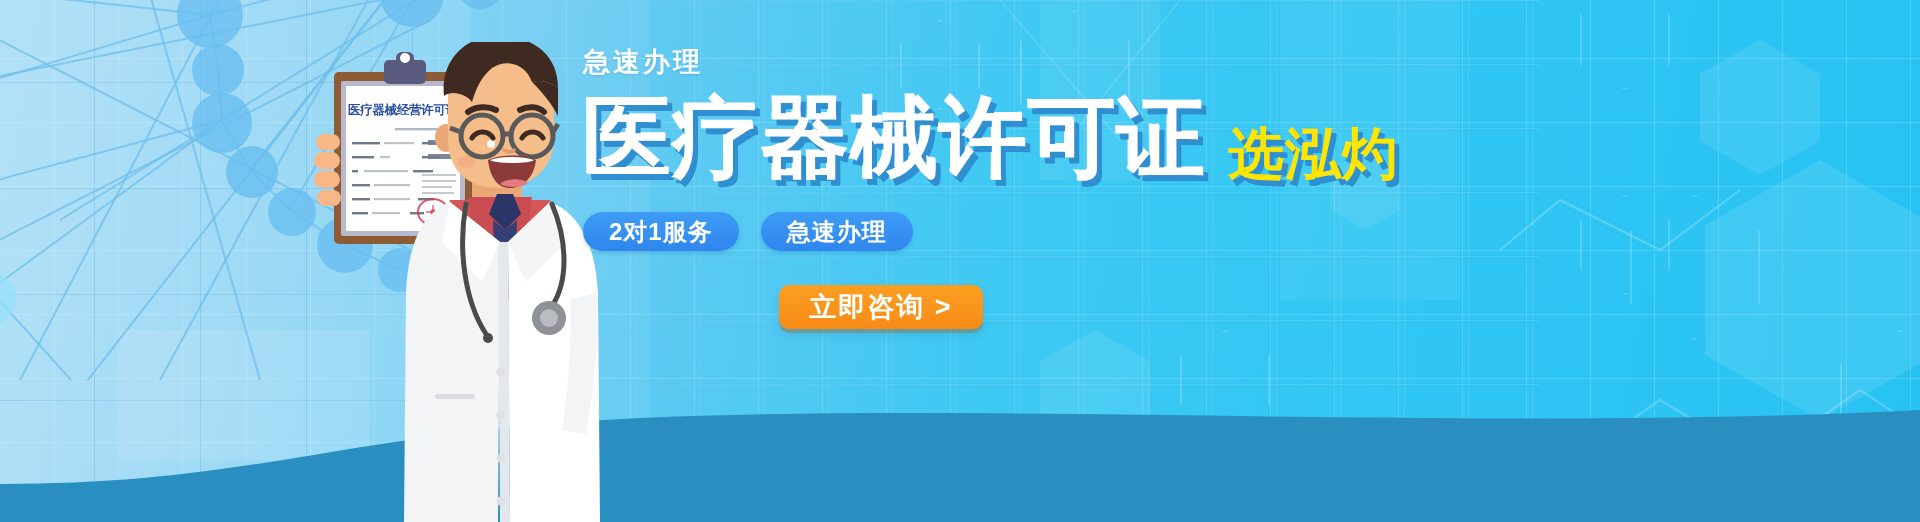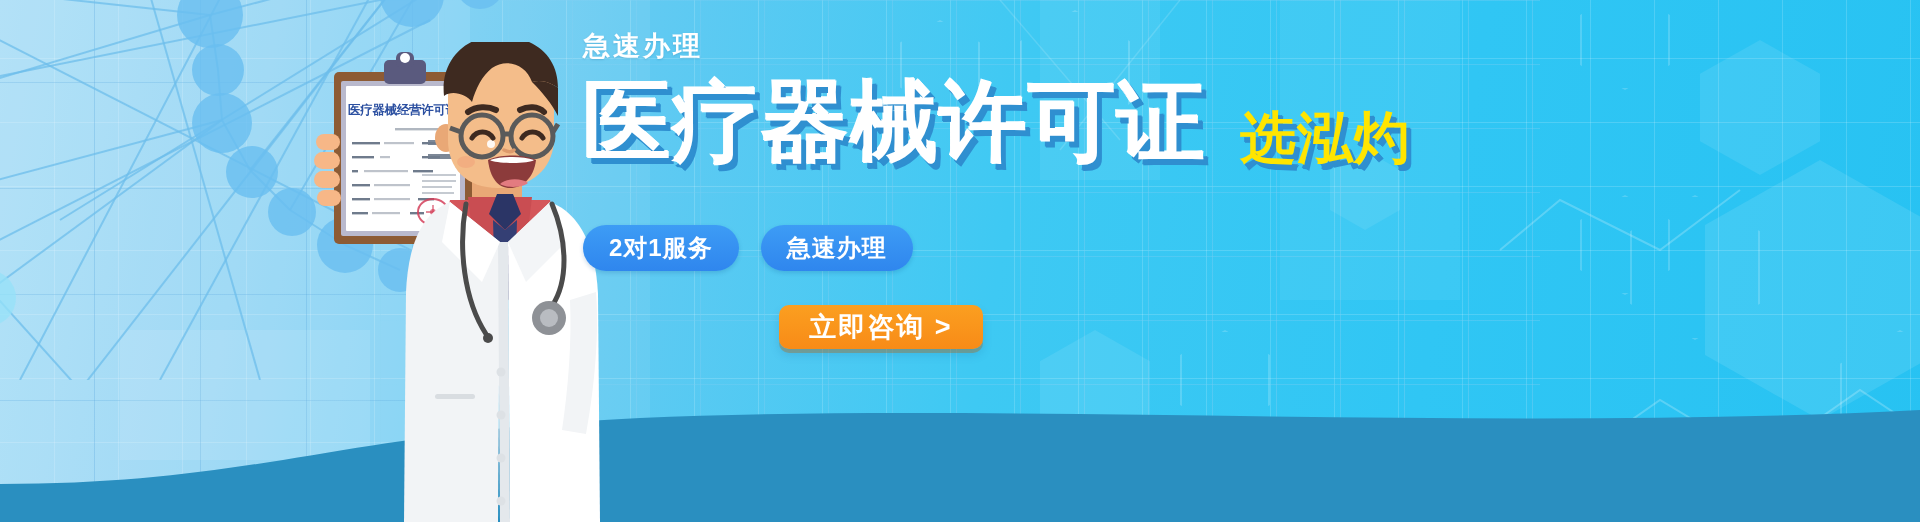--- a/index.html
+++ b/index.html
@@ -62,35 +62,35 @@
   
   .network{ position:absolute; left:-40px; top:-40px; width:560px; height:420px; }
 
   
   .wave{ position:absolute; left:0; bottom:0; width:1920px; height:150px; }
 
   
   .illustration{ position:absolute; left:300px; bottom:0; width:420px; height:480px; }
 
   
-  .copy{ position:absolute; left:583px; top:28px; width:1300px; }
+  .copy{ position:absolute; left:583px; top:44px; width:1300px; }
 
   .eyebrow{
     font-size:27px;
     color:#ffffff;
     letter-spacing:3px;
     font-weight:700;
     text-shadow:0 1px 2px rgba(30,110,160,.25);
   }
 
   .headline{
     margin-top:14px;
     display:flex;
     align-items:flex-end;
-    gap:34px;
+    gap:22px;
     line-height:1;
     white-space:nowrap;
   }
   .headline .h-white{
     font-size:88px;
     font-weight:900;
     color:#ffffff;
     letter-spacing:1px;
     text-shadow:
        4px 5px 0 #2f8fd0,
@@ -107,31 +107,30 @@
        5px 6px 0 #2f8fd0;
   }
 
   .tags{
     margin-top:30px;
     display:flex;
     align-items:center;
     gap:22px;
   }
   .tag{
-    height:46px;
+    height:39px;
     padding:0 26px;
     display:flex; align-items:center; justify-content:center;
     border-radius:24px;
     background:linear-gradient(180deg,#3d9cf5 0%,#2f86ee 100%);
     color:#ffffff;
     font-size:24px;
     font-weight:700;
     letter-spacing:1px;
     box-shadow:0 2px 4px rgba(20,90,150,.22);
-    margin-top:29px;
   }
 
   .cta-row{ margin-top:34px; padding-left:196px; }
   .cta{
     display:inline-flex; align-items:center; justify-content:center;
     width:204px; height:44px;
     border-radius:10px;
     background:linear-gradient(180deg,#fb9f20 0%,#f88b17 100%);
     color:#ffffff;
     font-size:27px;

